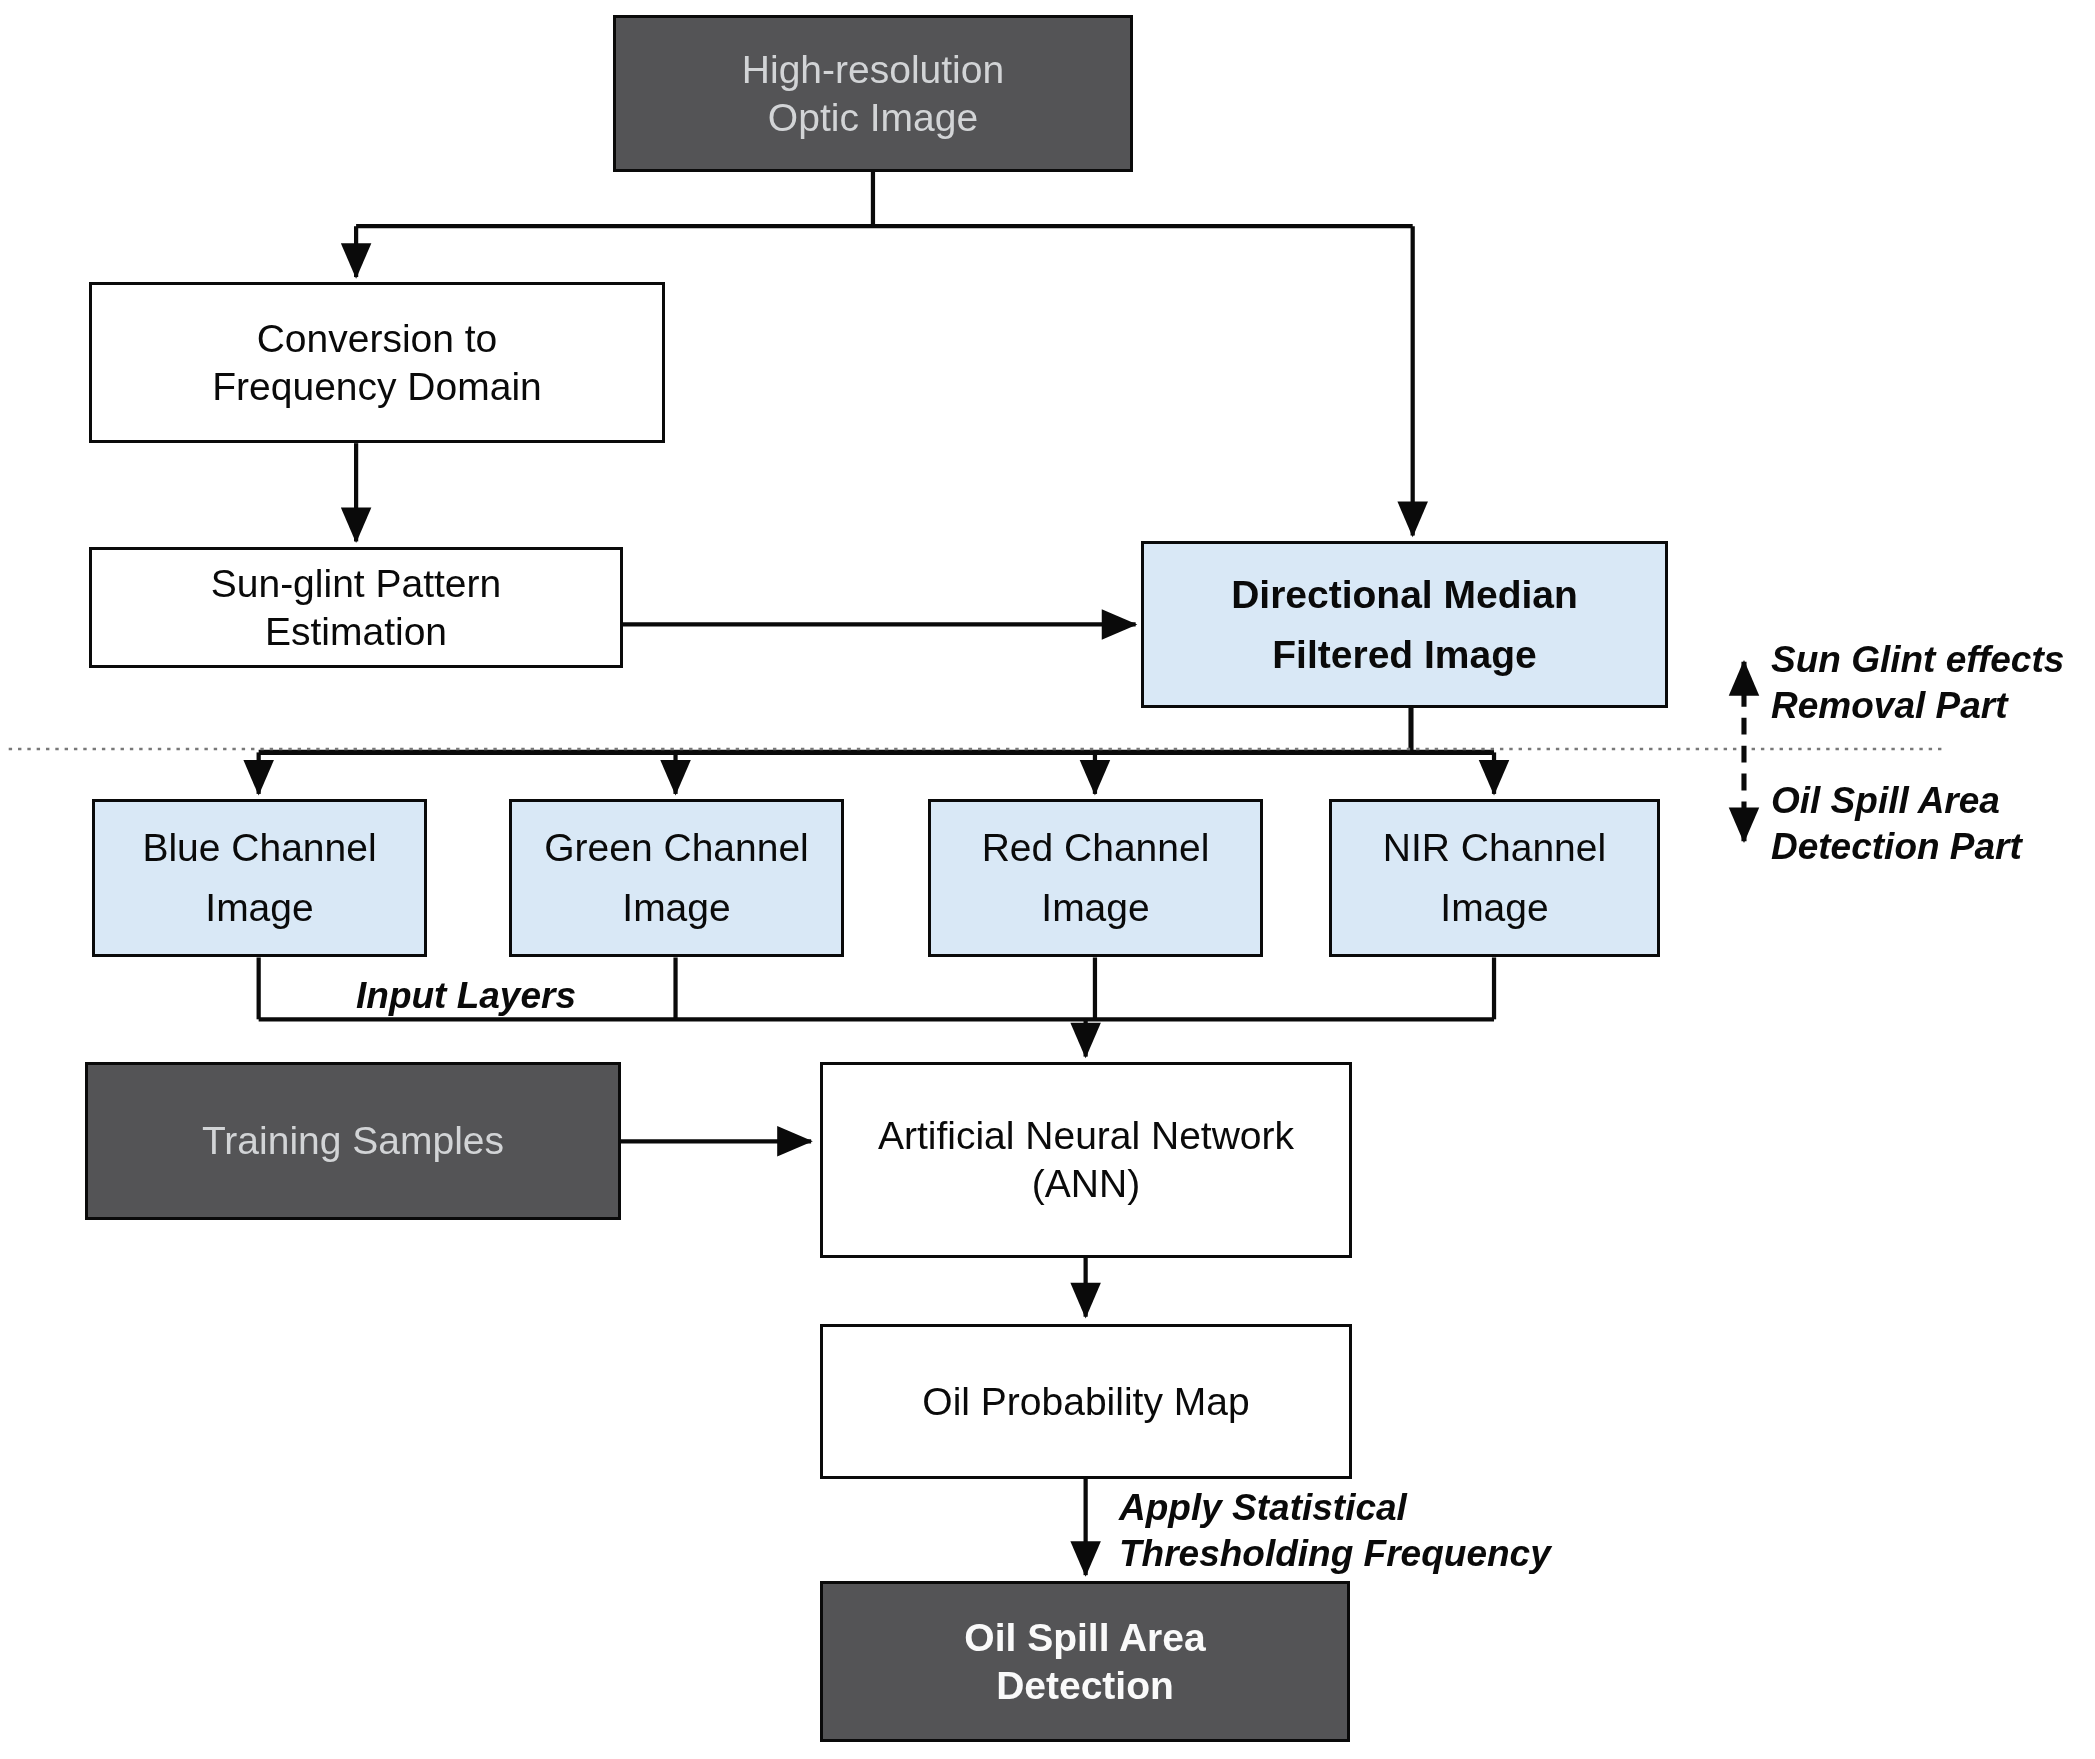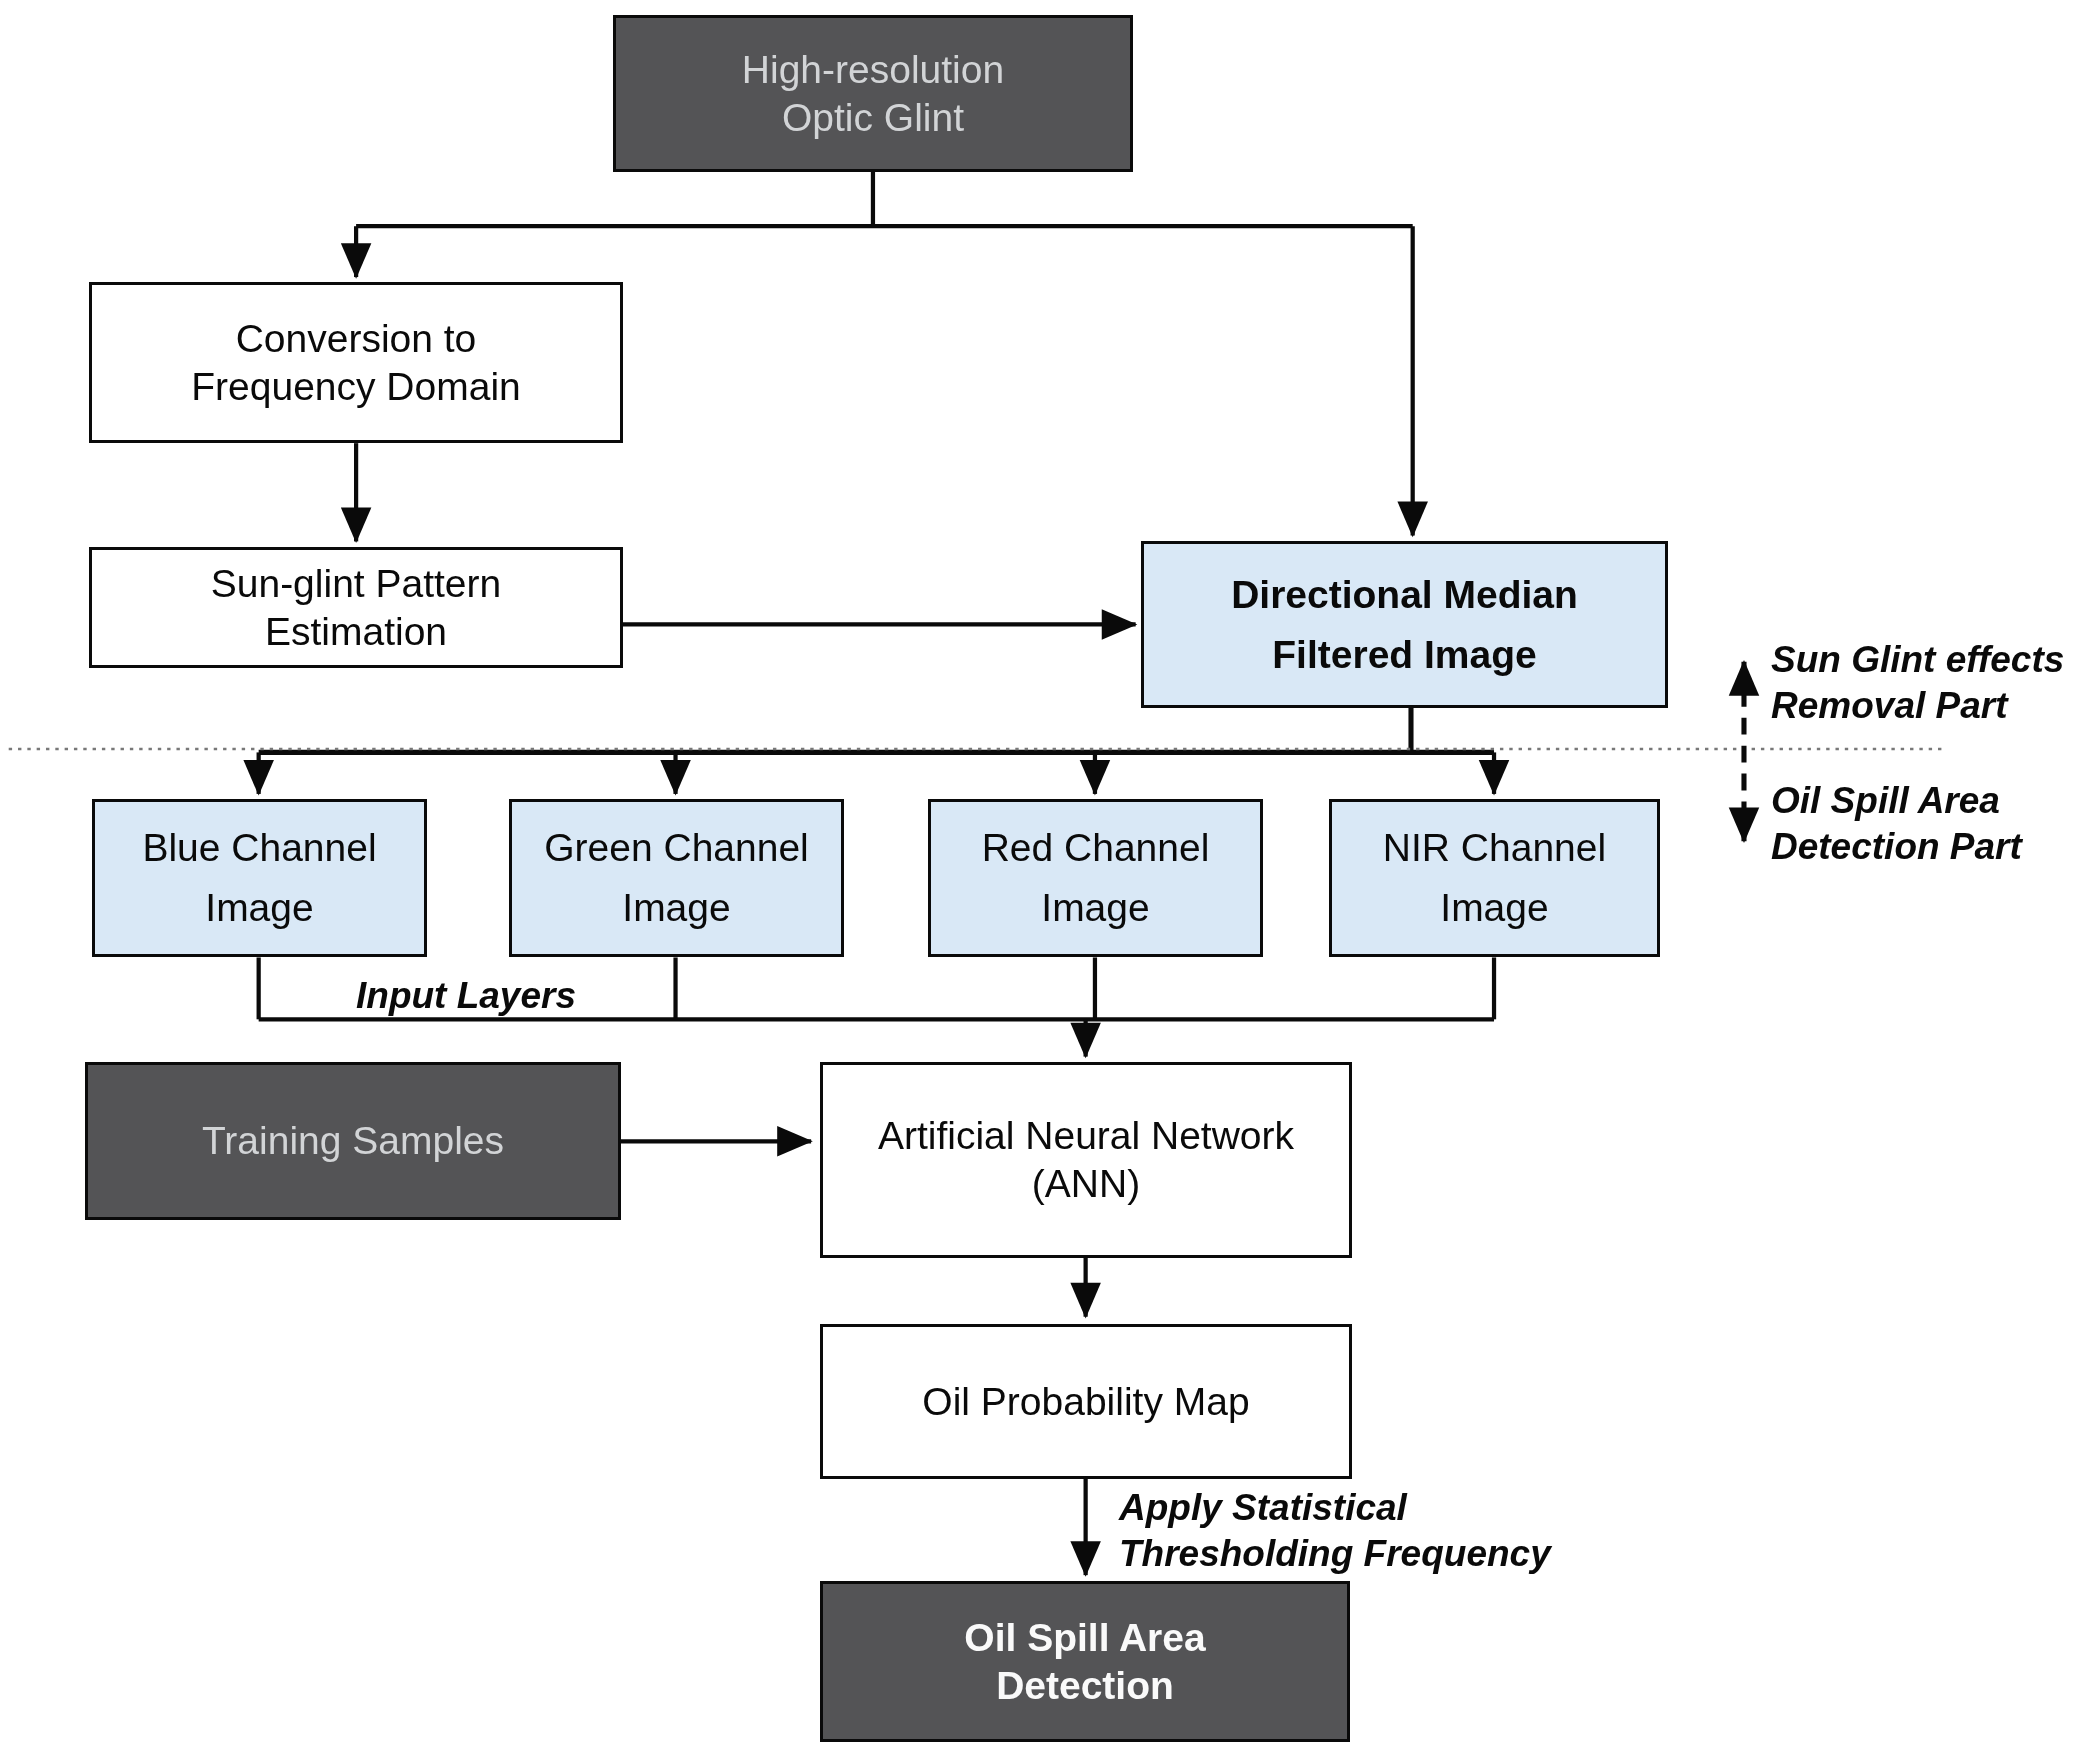--- a/index.html
+++ b/index.html
@@ -76,24 +76,24 @@
     <path d="M1281,1437 V1554" stroke="#0a0a0a" stroke-width="5" fill="none" marker-end="url(#ah)"></path>
     <path d="M1281,1745 V1859" stroke="#0a0a0a" stroke-width="5" fill="none" marker-end="url(#ah)"></path>
 
     <path d="M10,884 H2295" stroke="#787878" stroke-width="3" stroke-dasharray="4 7" fill="none"></path>
 
     <path d="M2058,781 V993" stroke="#0a0a0a" stroke-width="6" stroke-dasharray="20 13" fill="none" marker-start="url(#ahrev)" marker-end="url(#ah)"></path>
   </svg>
 
   <div class="node dark" style="left:613px;top:15.3px;width:520px;height:157px;">
     <span>High-resolution</span>
-    <span>Optic Glint</span>
+    <span>Optic Image</span>
   </div>
 
-  <div class="node" style="left:89px;top:282px;width:534px;height:161px;">
+  <div class="node" style="left:89px;top:282px;width:576px;height:161px;">
     <span>Conversion to</span>
     <span>Frequency Domain</span>
   </div>
 
   <div class="node" style="left:89px;top:547px;width:534px;height:121px;">
     <span>Sun-glint Pattern</span>
     <span>Estimation</span>
   </div>
 
   <div class="node blue bold" style="left:1141px;top:541px;width:527px;height:167px;">

